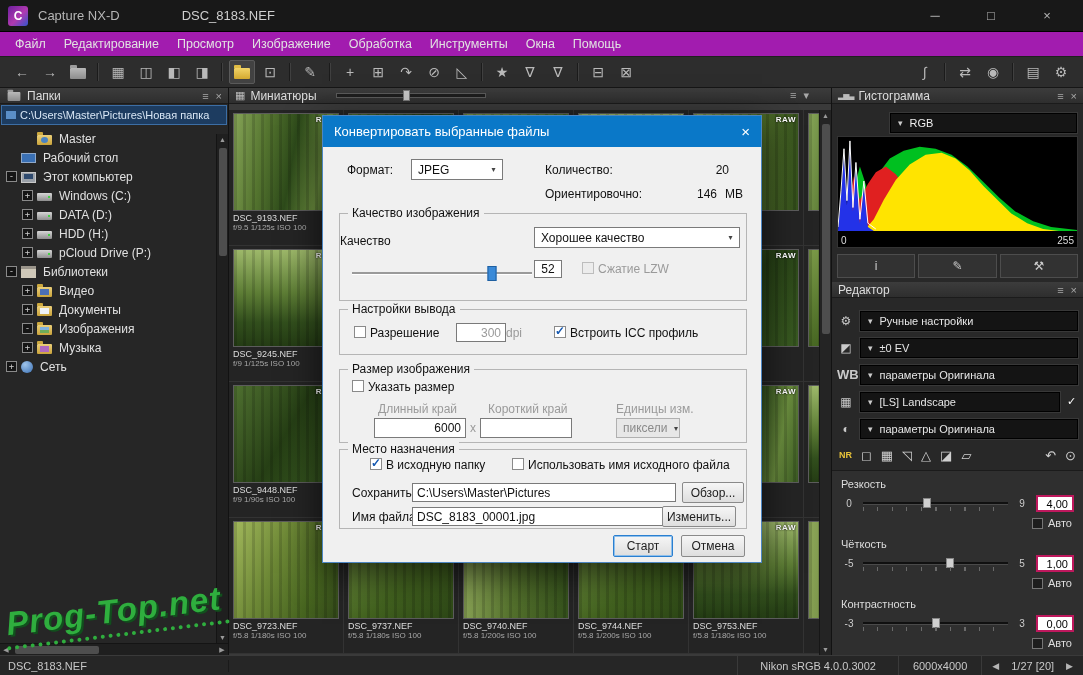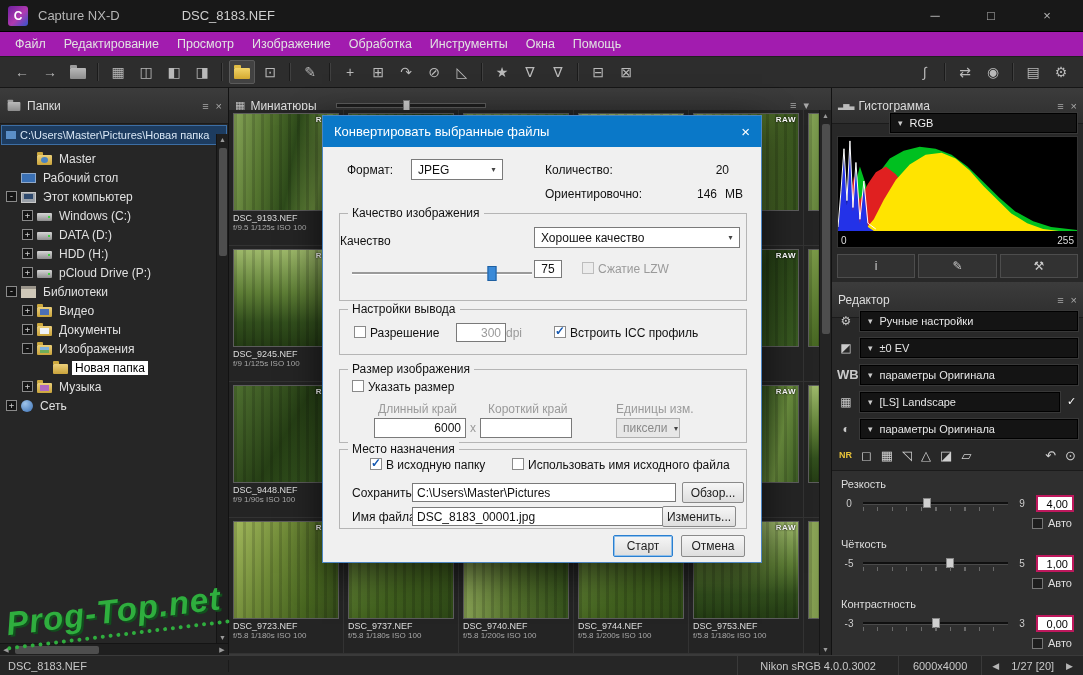--- a/index.html
+++ b/index.html
@@ -25,21 +25,21 @@
   .tb-glyph{color:#b9b9b9;font-size:14px;line-height:1}
   .tb-sep{width:2px;height:18px;border-left:1px solid #1b1b1b;border-right:1px solid #404040;margin:0 5px;flex:none}
   .tb-spacer{flex:1}
   .icon-folder{width:16px;height:11px;background:linear-gradient(#b9b9b9,#8d8d8d);border-radius:1px;position:relative;margin-top:2px}
   .icon-folder::before{content:"";position:absolute;top:-3px;left:0;width:7px;height:3px;background:#9d9d9d;border-radius:1px 1px 0 0}
   .icon-folder.yellow{background:linear-gradient(#f2d468,#d3a92f)}
   .icon-folder.yellow::before{background:#e0bc44}
 
   
   .main{position:absolute;top:88px;bottom:20px;left:0;right:0;display:flex}
-  .panel-header{height:36px;background:linear-gradient(#3c3c3c,#2e2e2e);border-bottom:1px solid #1b1b1b;display:flex;align-items:center;padding:0 6px;font-size:12px;color:#ddd;gap:5px;flex:none}
+  .panel-header{height:16px;background:linear-gradient(#3c3c3c,#2e2e2e);border-bottom:1px solid #1b1b1b;display:flex;align-items:center;padding:0 6px;font-size:12px;color:#ddd;gap:5px;flex:none}
   .ph-icons{margin-left:auto;display:flex;gap:7px;color:#a8a8a8;font-size:11px}
   .ph-ic{cursor:default}
   .mini-hist{font-size:8px;color:#bbb;letter-spacing:-1px}
 
   
   .folders{width:229px;background:#262626;border-right:1px solid #121212;display:flex;flex-direction:column;position:relative}
   .pathbar{height:20px;margin:1px;background:#1d3c60;border:1px solid #3c6ea5;color:#d8e6f4;font-size:11px;display:flex;align-items:center;padding:0 4px;white-space:nowrap;overflow:hidden;gap:4px;flex:none}
   .path-ic{width:10px;height:8px;background:#5a8fc8;flex:none}
   .tree{flex:1;overflow:hidden;padding-top:3px}
   .trow{height:19px;display:flex;align-items:center;white-space:nowrap}
@@ -334,25 +334,20 @@
         <div class="trow" style="padding-left: 22px;">
           <span class="exp">+</span>
           <span class="ti ti-documents"></span>
           <span class="tlabel">Документы</span>
         </div>
         <div class="trow" style="padding-left: 22px;">
           <span class="exp">-</span>
           <span class="ti ti-pictures"></span>
           <span class="tlabel">Изображения</span>
         </div>
-        <div class="trow sel" style="padding-left: 38px;">
-          <span class="exp hidden"></span>
-          <span class="ti ti-folder"></span>
-          <span class="tlabel">Новая папка</span>
-        </div>
         <div class="trow" style="padding-left: 22px;">
           <span class="exp">+</span>
           <span class="ti ti-music"></span>
           <span class="tlabel">Музыка</span>
         </div>
         <div class="trow" style="padding-left: 6px;">
           <span class="exp">+</span>
           <span class="ti ti-network"></span>
           <span class="tlabel">Сеть</span>
         </div>
@@ -728,21 +723,21 @@
     <div class="grp" style="left:16px;top:66px;width:408px;height:88px">
       <span class="gt">Качество изображения</span>
       <span class="lb" style="left:0;top:20px">Качество</span>
       <div class="dsel" style="left:194px;top:13px;width:206px;height:21px">
         <span>Хорошее качество</span>
         <span class="dsarrow">▾</span>
       </div>
       <div class="dtrack" style="left:12px;top:58px;width:180px">
         <span class="dknob" style="left:78%"></span>
       </div>
-      <div class="din center" style="left:194px;top:46px;width:28px;height:18px">75</div>
+      <div class="din center" style="left:194px;top:46px;width:28px;height:18px">52</div>
       <span class="cb dis" style="left:242px;top:48px"></span>
       <span class="lb gray" style="left:258px;top:48px">Сжатие LZW</span>
     </div>
 
     <div class="grp" style="left:16px;top:162px;width:408px;height:46px">
       <span class="gt">Настройки вывода</span>
       <span class="cb" style="left:14px;top:16px"></span>
       <span class="lb" style="left:30px;top:16px">Разрешение</span>
       <div class="din right gray" style="left:116px;top:13px;width:50px;height:19px">300</div>
       <span class="lb gray" style="left:166px;top:16px">dpi</span>

